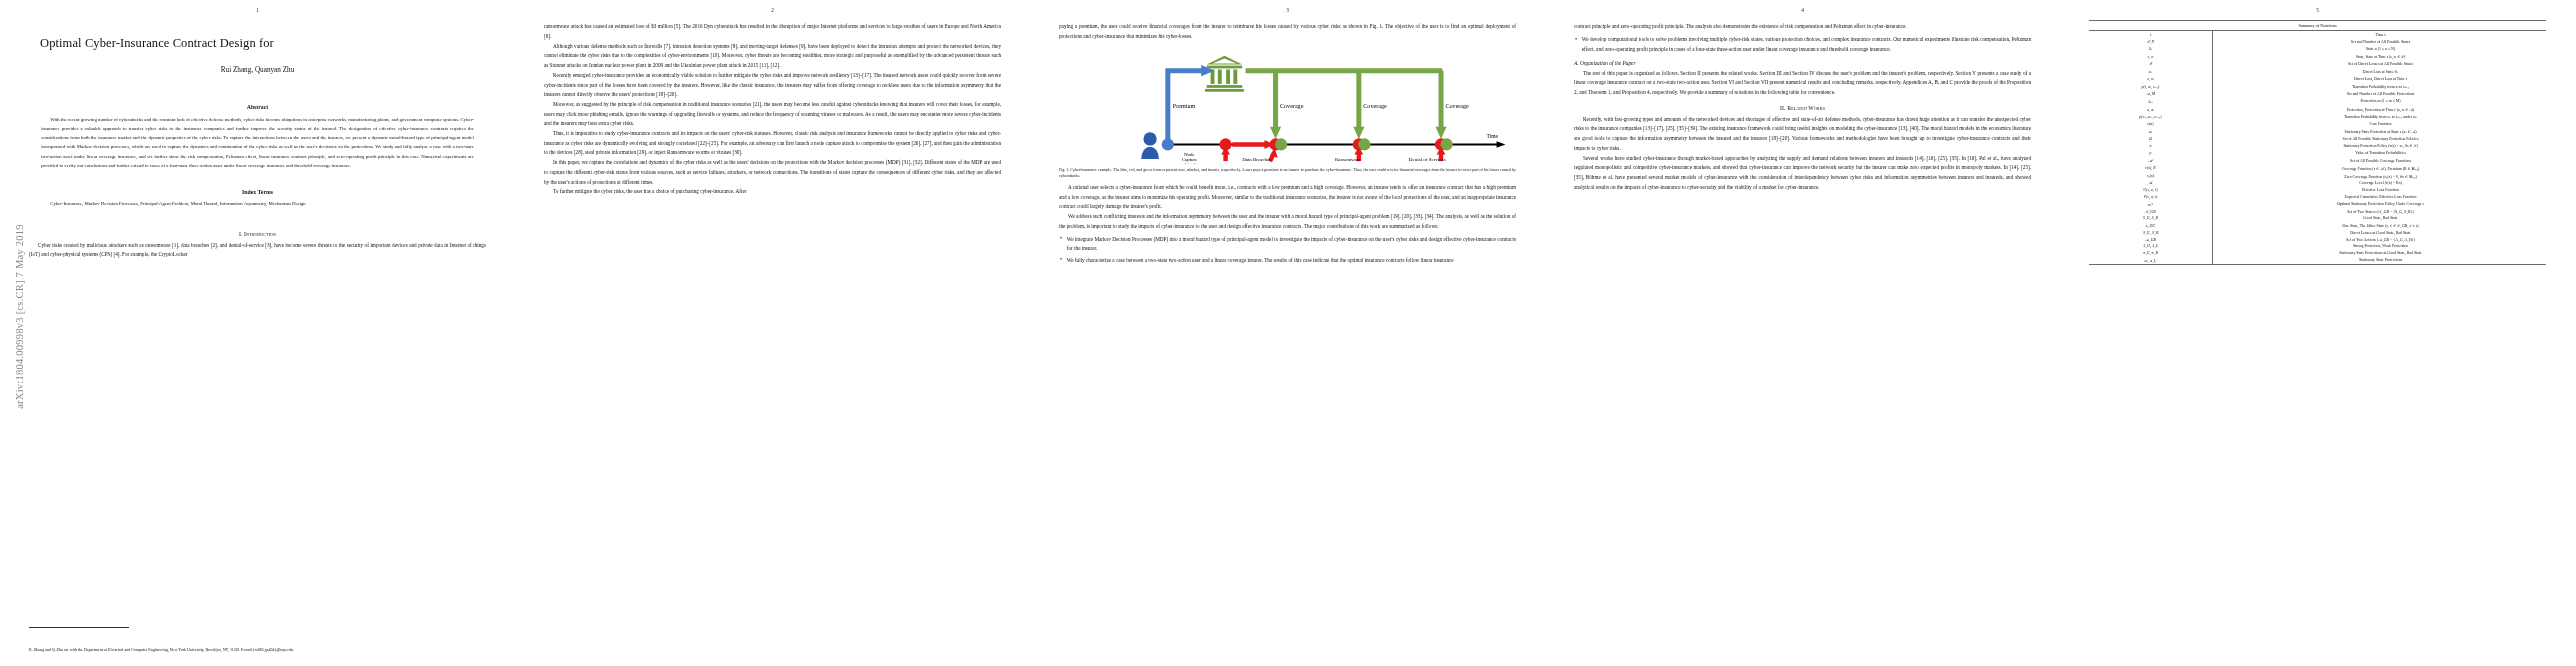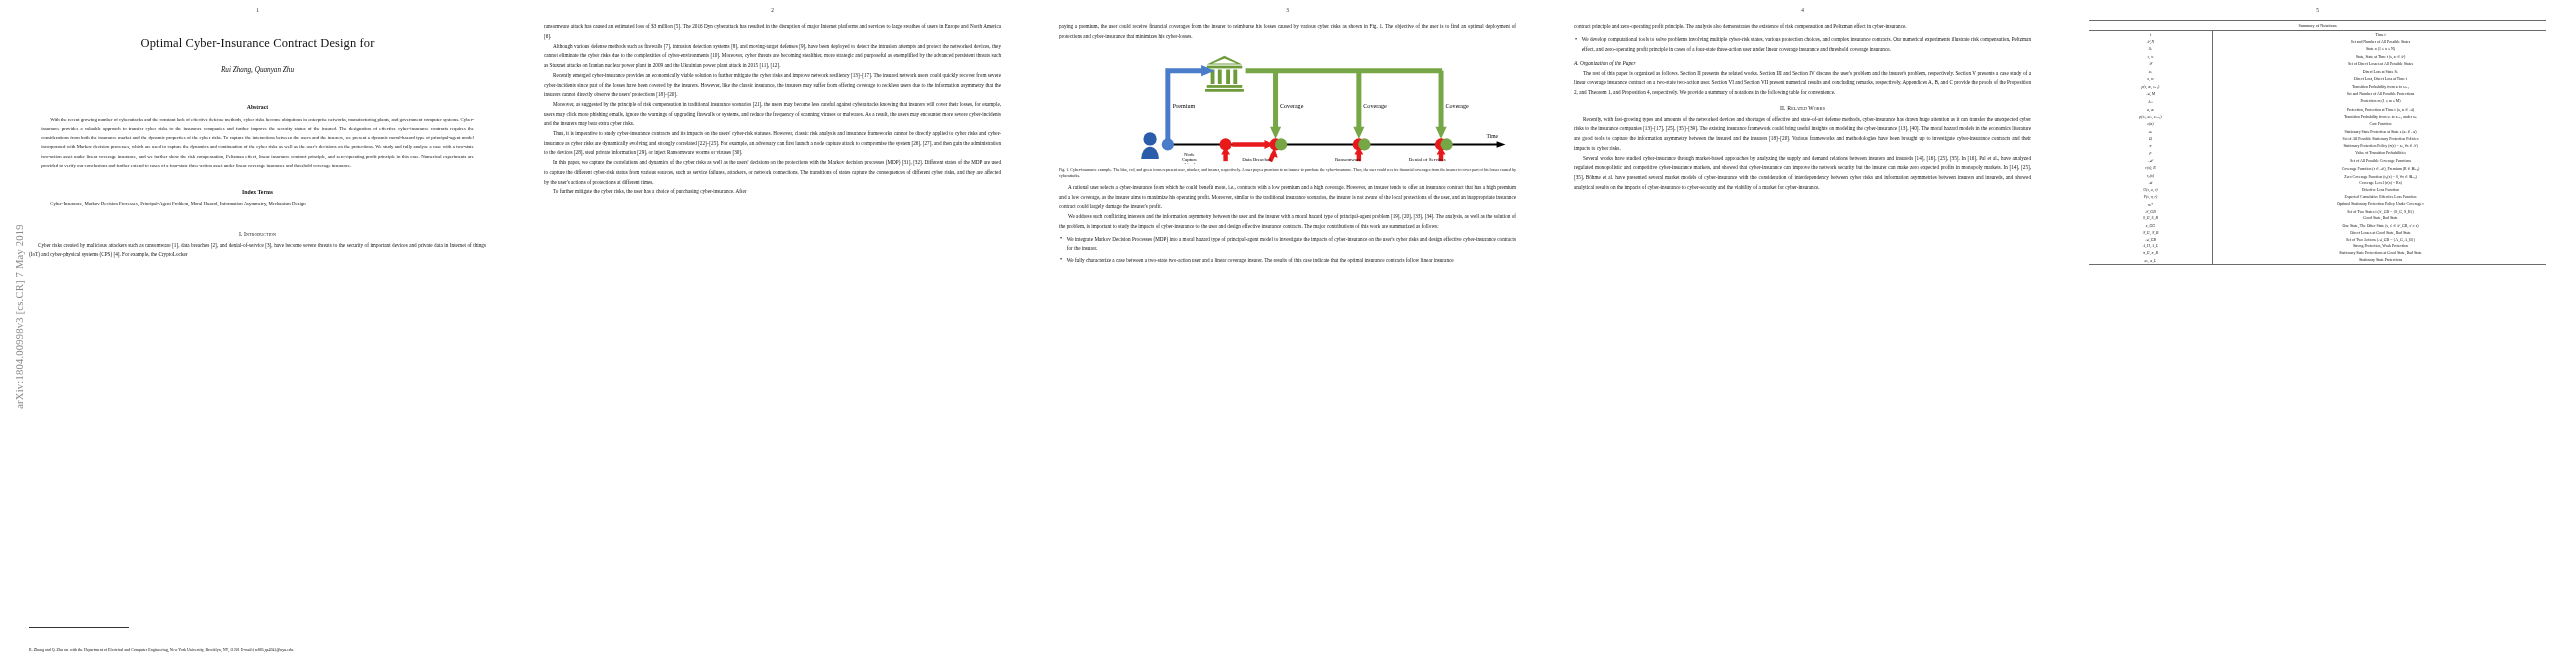--- a/index.html
+++ b/index.html
@@ -34,32 +34,31 @@
     transform: rotate(-90deg);
     transform-origin: center center;
     font-family: "Liberation Serif", serif;
     font-size: 10.6px;
     color: #8a8a8a;
     letter-spacing: 0.2px;
     white-space: nowrap;
     text-align: center;
   }
   .title {
-    text-align: center;
+    text-align: left;
     font-size: 12.5px;
     line-height: 22px;
     margin: 24.5px 11px 0 11px;
     font-weight: normal;
     letter-spacing: 0.1px;
   }
   .authors {
     text-align: center;
     font-size: 7.2px;
     margin-top: 12.2px;
-    font-style: italic;
   }
   .sec-center {
     text-align: center;
     font-weight: bold;
     font-size: 5.8px;
     margin: 0 0 4.4px 0;
   }
   .sec-head {
     text-align: center;
     font-size: 5.8px;

